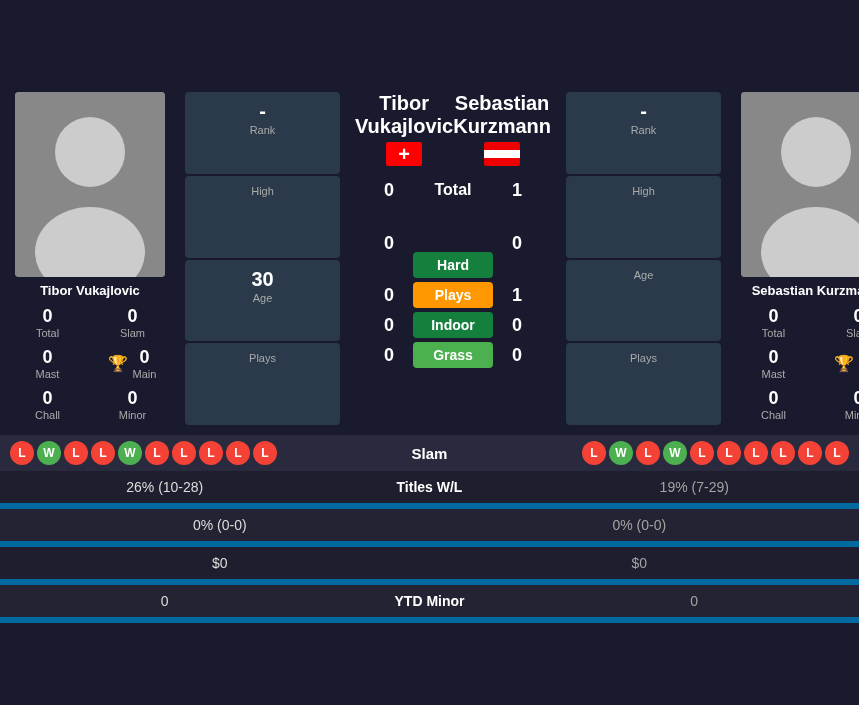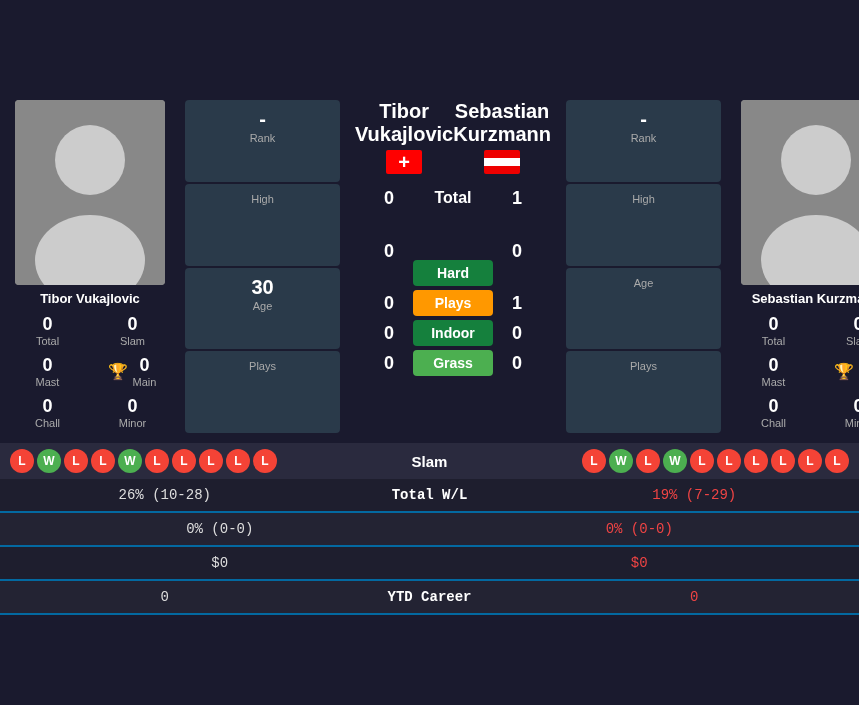--- a/index.html
+++ b/index.html
@@ -218,43 +218,42 @@
     }
     
     .stats-section {
       display: flex;
       flex-direction: column;
     }
     .stats-row {
       display: flex;
       align-items: center;
       padding: 8px 10px;
-      border-bottom: 2px solid #0369a1;
-      font-family: Liberation Mono, monospace;
+      border-bottom: 6px solid #0369a1;
     }
     .stats-row:nth-child(odd) { background: #1e1e2e; }
     .stats-row:nth-child(even) { background: #232333; }
     .stats-left {
       flex: 1;
       text-align: center;
       font-size: 14px;
       color: #ddd;
     }
     .stats-center-label {
       width: 220px;
       text-align: center;
       font-size: 14px;
       font-weight: bold;
       color: #fff;
     }
     .stats-right {
       flex: 1;
       text-align: center;
       font-size: 14px;
-      color: #ef4444;
+      color: #a3a3a3;
     }
   </style>
 </head>
 <body>
 
 <div class="container">
 
   <div class="top-section">
 
     <div class="player-card">
@@ -442,31 +441,31 @@
         <div class="form-badge badge-l">L</div>
         <div class="form-badge badge-l">L</div>
         <div class="form-badge badge-l">L</div>
         <div class="form-badge badge-l">L</div>
       </div>
   </div>
 
   <div class="stats-section">
     <div class="stats-row">
       <div class="stats-left">26% (10-28)</div>
-      <div class="stats-center-label">Total W/L</div>
+      <div class="stats-center-label">Titles W/L</div>
       <div class="stats-right">19% (7-29)</div>
     </div>
     <div class="stats-row">
       <div class="stats-left">0% (0-0)</div>
       <div class="stats-right">0% (0-0)</div>
     </div>
     <div class="stats-row">
       <div class="stats-left">$0</div>
       <div class="stats-right">$0</div>
     </div>
     <div class="stats-row">
       <div class="stats-left">0</div>
-      <div class="stats-center-label">YTD Career</div>
+      <div class="stats-center-label">YTD Minor</div>
       <div class="stats-right">0</div>
     </div>
   </div>
 
 </div>
 
 </body></html>

